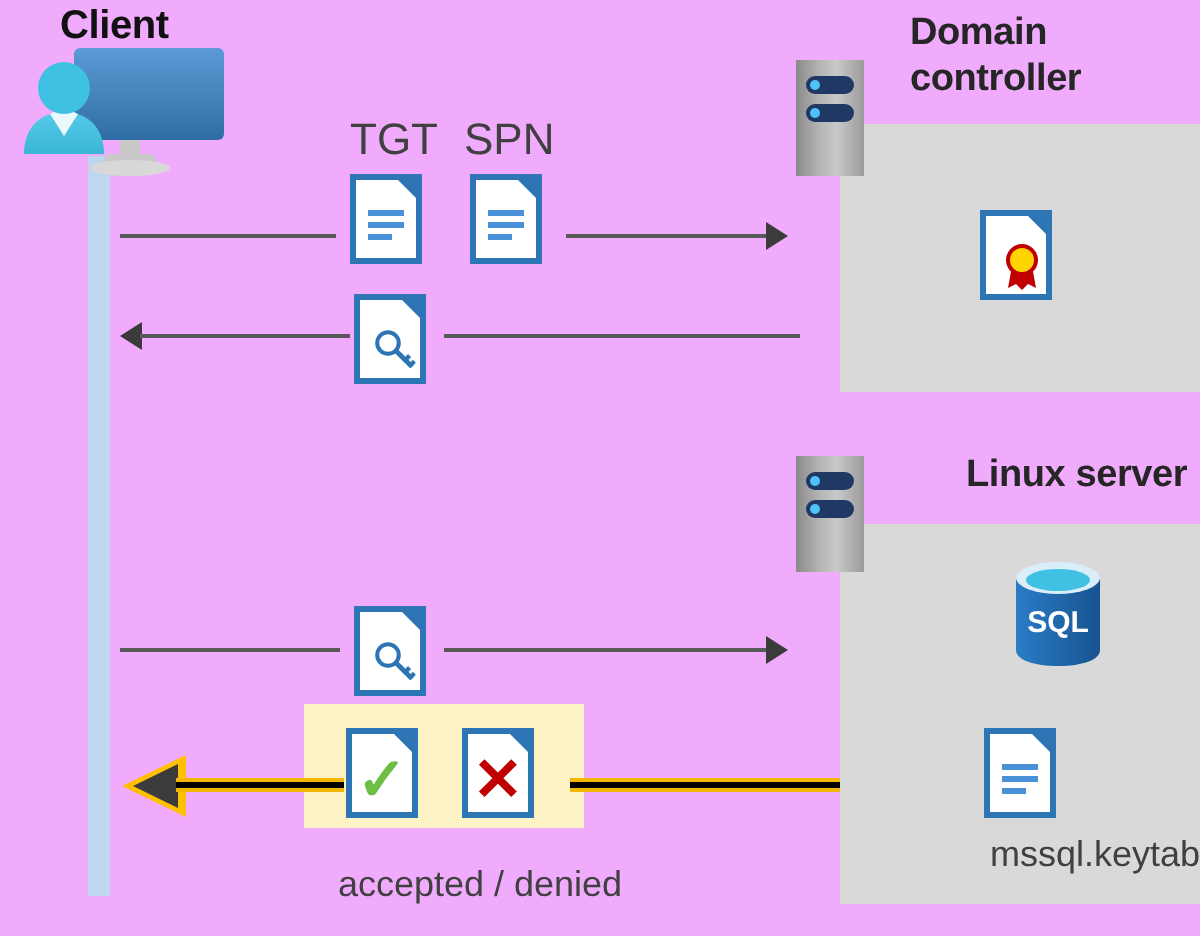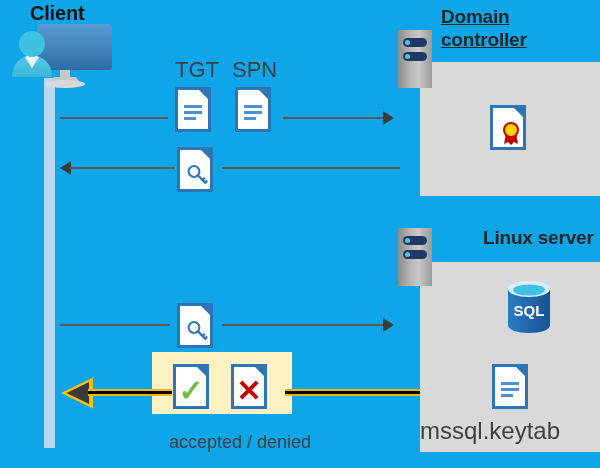--- a/index.html
+++ b/index.html
@@ -7,21 +7,21 @@
     padding: 0;
     background: #ffffff;
   }
   body {
     font-family: "Liberation Sans", sans-serif;
   }
   #canvas {
     position: relative;
     width: 600px;
     height: 468px;
-    background: #0ea5e9;
+    background: #f0abfc;
     overflow: hidden;
   }
   .abs { position: absolute; }
 
   
   .lifeline {
     left: 44px;
     top: 78px;
     width: 11px;
     height: 370px;
@@ -36,21 +36,21 @@
   #lin-box  { left: 420px; top: 262px; width: 180px; height: 190px; }
 
   
   .host-title {
     font-weight: bold;
     font-size: 19px;
     line-height: 23px;
     color: #262626;
     letter-spacing: -0.2px;
   }
-  #dc-title  { left: 441px; top: 5px;  width: 145px; text-decoration: underline; }
+  #dc-title  { left: 455px; top: 5px;  width: 145px; }
   #lin-title { left: 455px; top: 226px; width: 145px; margin-left: 28px; }
 
   
   .rack {
     width: 34px;
     height: 58px;
     background: linear-gradient(to right, #8a8a8a 0%, #b5b5b5 35%, #c9c9c9 60%, #9a9a9a 100%);
   }
   .rack .led {
     position: absolute;
@@ -179,21 +179,21 @@
 
   
   .cap {
     font-size: 22px;
     color: #404040;
   }
   #tgt-label { left: 175px; top: 57px; }
   #spn-label { left: 232px; top: 57px; text-align: right; }
   #keytab-label {
     left: 420px; top: 417px; width: 180px;
-    text-align: left; font-size: 24px; color: #404040;
+    text-align: right; font-size: 18px; color: #404040;
   }
   #verdict-label {
     left: 140px; top: 432px; width: 200px;
     text-align: center; font-size: 18px; color: #404040;
   }
 
   
   #highlight {
     left: 152px; top: 352px; width: 140px; height: 62px;
     background: #fdf2c4;

